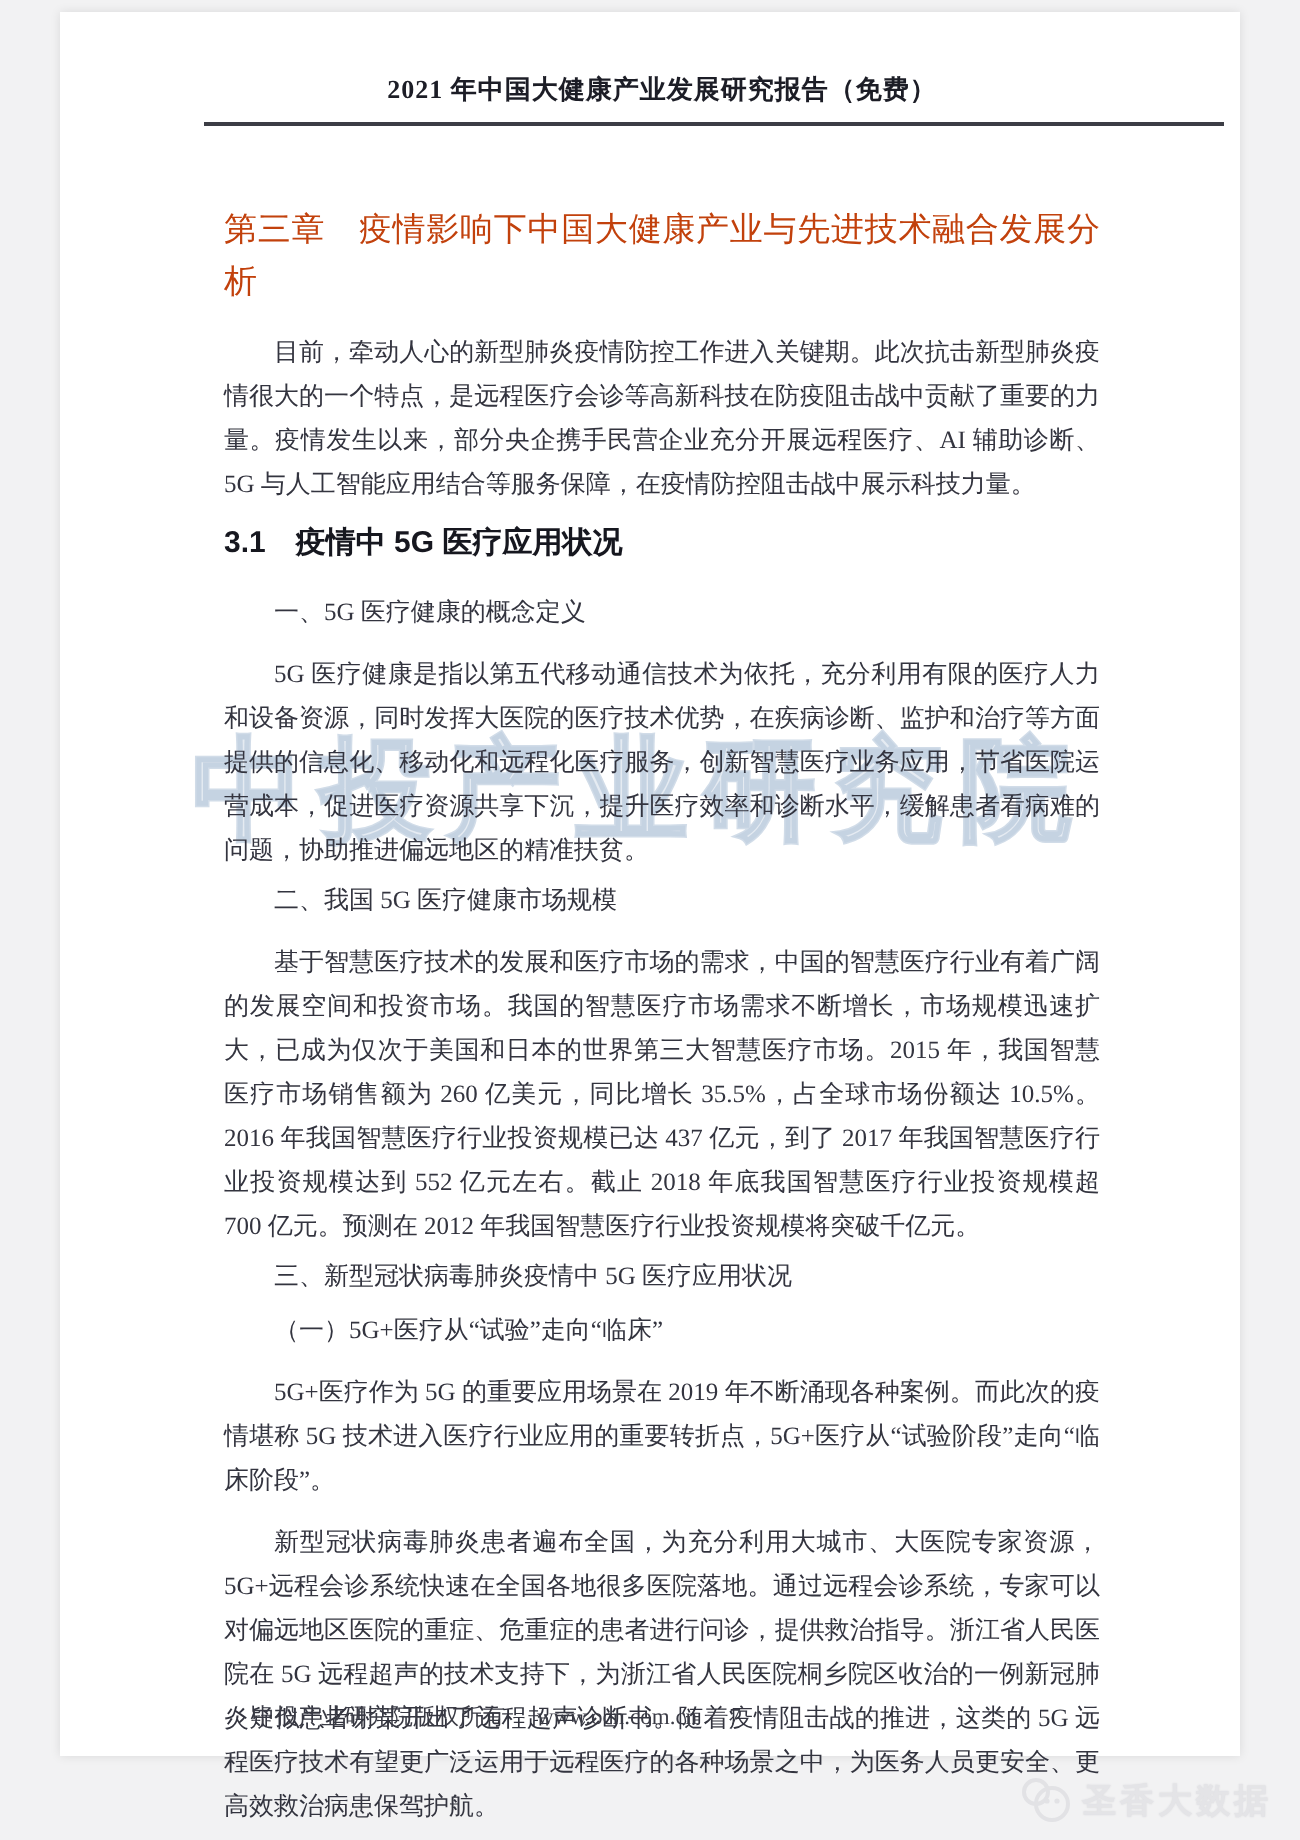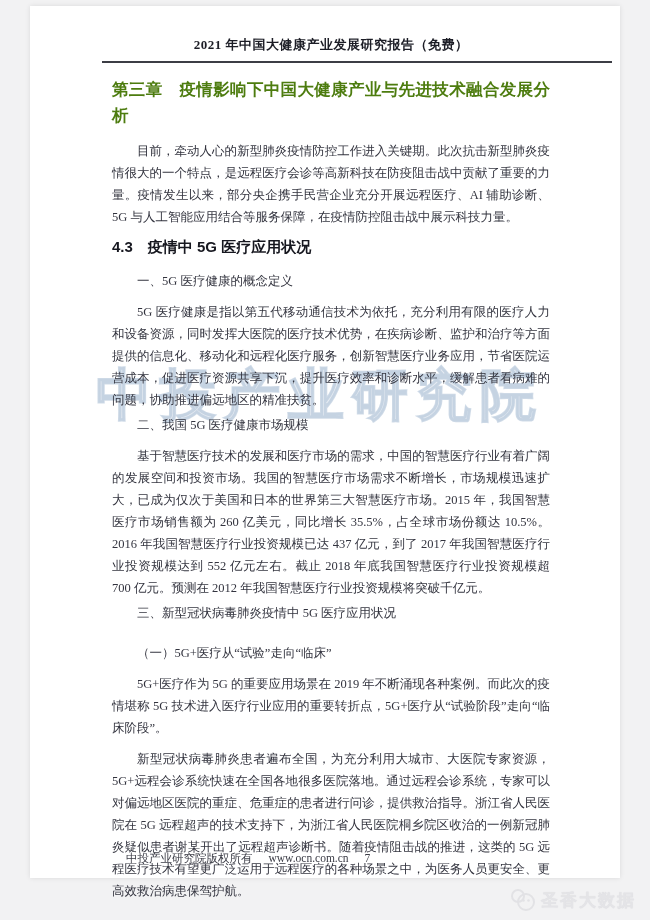--- a/index.html
+++ b/index.html
@@ -39,25 +39,25 @@
     color: #1c1d26;
     letter-spacing: 0.5px;
   }
   .doc-header-rule {
     border: none;
     height: 2px;
     background: #3c3d45;
     margin: 7px -62px 0 -10px;
   }
   .chapter-heading {
-    margin-top: 14px;
+    margin-top: 39px;
     font-size: 16.5px;
     line-height: 26px;
-    font-weight: bold;
-    color: #4d7c0f;
+    font-weight: normal;
+    color: #c2410c;
     text-align: justify;
   }
   p.body-para {
     margin: 9px 0 0 0;
     font-size: 12.5px;
     line-height: 22px;
     color: #33343f;
     text-align: justify;
     text-indent: 2em;
   }
@@ -130,33 +130,33 @@
 
     <div class="page-inner">
 
       <div class="doc-header-title">2021 年中国大健康产业发展研究报告（免费）</div>
       <hr class="doc-header-rule">
 
       <h1 class="chapter-heading">第三章　疫情影响下中国大健康产业与先进技术融合发展分析</h1>
 
       <p class="body-para">目前，牵动人心的新型肺炎疫情防控工作进入关键期。此次抗击新型肺炎疫情很大的一个特点，是远程医疗会诊等高新科技在防疫阻击战中贡献了重要的力量。疫情发生以来，部分央企携手民营企业充分开展远程医疗、AI 辅助诊断、5G 与人工智能应用结合等服务保障，在疫情防控阻击战中展示科技力量。</p>
 
-      <h2 class="section-heading">4.3　疫情中 5G 医疗应用状况</h2>
+      <h2 class="section-heading">3.1　疫情中 5G 医疗应用状况</h2>
 
       <div class="sub-heading">一、5G 医疗健康的概念定义</div>
 
       <p class="body-para tight">5G 医疗健康是指以第五代移动通信技术为依托，充分利用有限的医疗人力和设备资源，同时发挥大医院的医疗技术优势，在疾病诊断、监护和治疗等方面提供的信息化、移动化和远程化医疗服务，创新智慧医疗业务应用，节省医院运营成本，促进医疗资源共享下沉，提升医疗效率和诊断水平，缓解患者看病难的问题，协助推进偏远地区的精准扶贫。</p>
 
       <div class="sub-heading tight">二、我国 5G 医疗健康市场规模</div>
 
       <p class="body-para tight">基于智慧医疗技术的发展和医疗市场的需求，中国的智慧医疗行业有着广阔的发展空间和投资市场。我国的智慧医疗市场需求不断增长，市场规模迅速扩大，已成为仅次于美国和日本的世界第三大智慧医疗市场。2015 年，我国智慧医疗市场销售额为 260 亿美元，同比增长 35.5%，占全球市场份额达 10.5%。2016 年我国智慧医疗行业投资规模已达 437 亿元，到了 2017 年我国智慧医疗行业投资规模达到 552 亿元左右。截止 2018 年底我国智慧医疗行业投资规模超 700 亿元。预测在 2012 年我国智慧医疗行业投资规模将突破千亿元。</p>
 
       <div class="sub-heading tight">三、新型冠状病毒肺炎疫情中 5G 医疗应用状况</div>
 
-      <div class="sub-heading" style="margin-top:18px;">（一）5G+医疗从“试验”走向“临床”</div>
+      <div class="sub-heading" style="margin-top:5px;">（一）5G+医疗从“试验”走向“临床”</div>
 
       <p class="body-para tight">5G+医疗作为 5G 的重要应用场景在 2019 年不断涌现各种案例。而此次的疫情堪称 5G 技术进入医疗行业应用的重要转折点，5G+医疗从“试验阶段”走向“临床阶段”。</p>
 
       <p class="body-para tight">新型冠状病毒肺炎患者遍布全国，为充分利用大城市、大医院专家资源，5G+远程会诊系统快速在全国各地很多医院落地。通过远程会诊系统，专家可以对偏远地区医院的重症、危重症的患者进行问诊，提供救治指导。浙江省人民医院在 5G 远程超声的技术支持下，为浙江省人民医院桐乡院区收治的一例新冠肺炎疑似患者谢某开出了远程超声诊断书。随着疫情阻击战的推进，这类的 5G 远程医疗技术有望更广泛运用于远程医疗的各种场景之中，为医务人员更安全、更高效救治病患保驾护航。</p>
 
     </div>
 
     <div class="doc-footer">
       <span>中投产业研究院版权所有</span>
       <span>www.ocn.com.cn</span>

